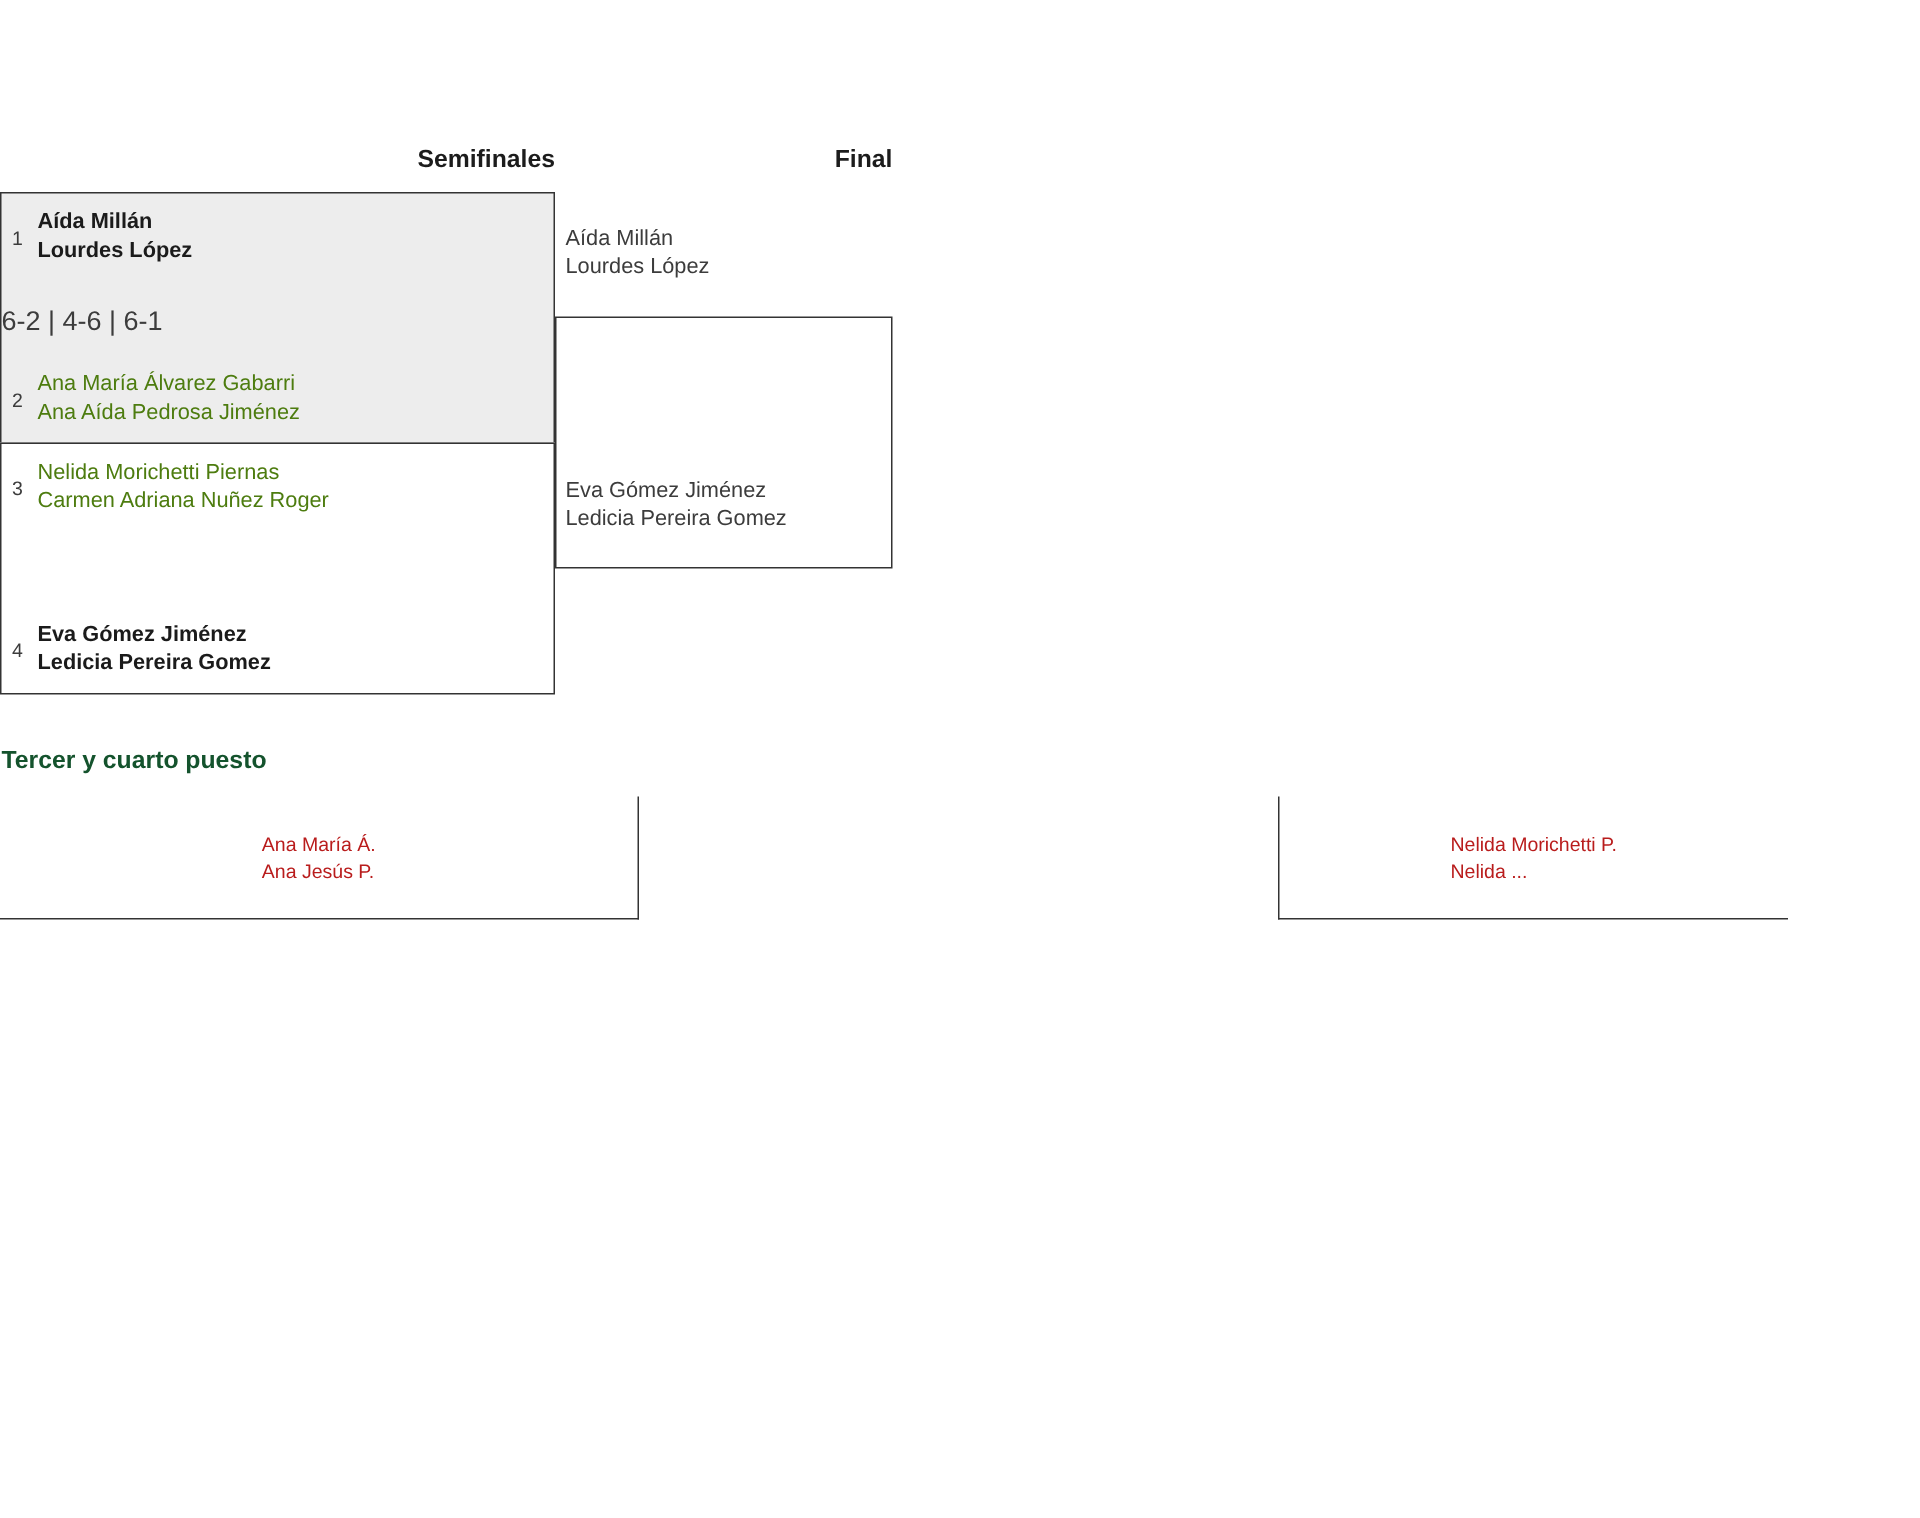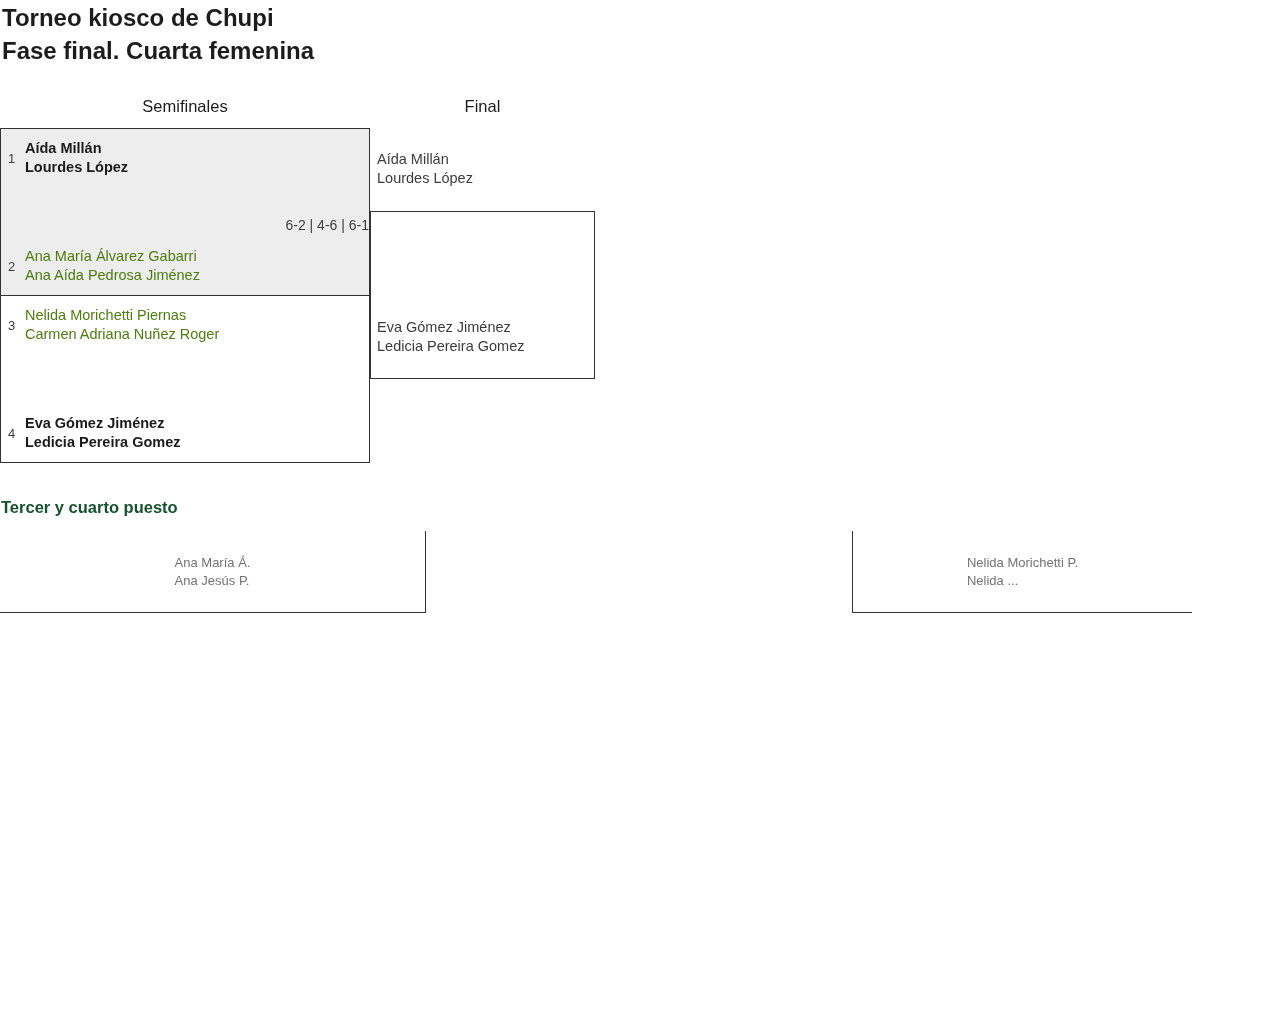--- a/index.html
+++ b/index.html
@@ -13,65 +13,61 @@
   .dot{position:absolute;border-radius:50%;}
   .dot-blue-sm {left:12px;top:11px;width:15px;height:15px;background:#29a9e1;}
   .dot-green-lg{left:34px;top:2px; width:29px;height:29px;background:#7cbe2b;}
   .dot-orange  {left:21px;top:24px;width:19px;height:19px;background:#e87714;}
   .dot-blue-lg {left:3px; top:38px;width:20px;height:20px;background:#29a9e1;}
   .dot-green-sm{left:37px;top:44px;width:12px;height:12px;background:#7cbe2b;}
   .wordmark{position:absolute;left:64px;top:-4px;font-family:"DejaVu Sans",sans-serif;
             font-weight:800;font-size:49px;line-height:64px;letter-spacing:-3px;color:#7cbe2b;}
 
   
-  .col-header{position:absolute;top:97px;font-size:16.5px;font-weight:400;
-              text-align:center;color:#1c1c1c;}
+  .col-header{position:absolute;top:97px;font-size:16.5px;font-weight:700;
+              text-align:right;color:#1c1c1c;}
   .hdr-sf{left:0;width:370px;}
   .hdr-final{left:370px;width:225px;}
 
   
   .match{position:absolute;left:0;width:370px;height:168px;border:1px solid #333;
          box-sizing:border-box;}
   .sf1{top:128px;background:#ededed;}
   .sf2{top:295px;background:#ffffff;}
   .team{position:absolute;left:7px;right:6px;display:flex;align-items:center;}
   .team-top{top:10px;}
   .team-bottom{bottom:10px;}
   .seed{flex:0 0 17px;font-size:13px;color:#3c3c3c;}
   .names{font-size:14.5px;line-height:19px;color:#4d7c0f;}
   .winner .names{font-weight:700;color:#1b1b1b;}
-  .score{position:absolute;left:0;right:0;top:75px;text-align:right;
-         font-size:14px;color:#3c3c3c;margin-top:13px;}
+  .score{position:absolute;left:0;right:0;top:75px;text-align:left;
+         font-size:18px;color:#3c3c3c;}
 
   
   .final-box{position:absolute;left:370px;top:211px;width:225px;height:168px;
              border:1px solid #333;box-sizing:border-box;background:#ffffff;}
   .final-team{position:absolute;left:377px;font-size:14.5px;line-height:19px;
               color:#3c3c3c;z-index:1;}
   .final-team-1{top:150px;}
   .final-team-2{top:318px;}
 
   
   .section-heading{position:absolute;left:1px;top:498px;font-size:16.5px;
                    font-weight:700;color:#14532d;}
   .tp-box{position:absolute;top:531px;height:82px;box-sizing:border-box;text-align:center;}
   .tp-left{left:0;width:426px;border-right:1px solid #333;border-bottom:1px solid #333;}
   .tp-right{left:852px;width:340px;border-left:1px solid #333;border-bottom:1px solid #333;}
   .tp-team{display:inline-block;text-align:left;margin-top:23px;font-size:13px;
-           line-height:17.5px;color:#737373;}
+           line-height:17.5px;color:#b91c1c;}
 </style>
 </head>
 <body>
 
 <div class="page">
 
-  <div class="title">
-    <div>Torneo kiosco de Chupi</div>
-    <div>Fase final. Cuarta femenina</div>
-  </div>
 
 
   <div class="col-header hdr-sf">Semifinales</div>
   <div class="col-header hdr-final">Final</div>
 
   <div class="match sf1">
     <div class="team team-top winner">
       <span class="seed">1</span>
       <span class="names">
         <div>Aída Millán</div>

